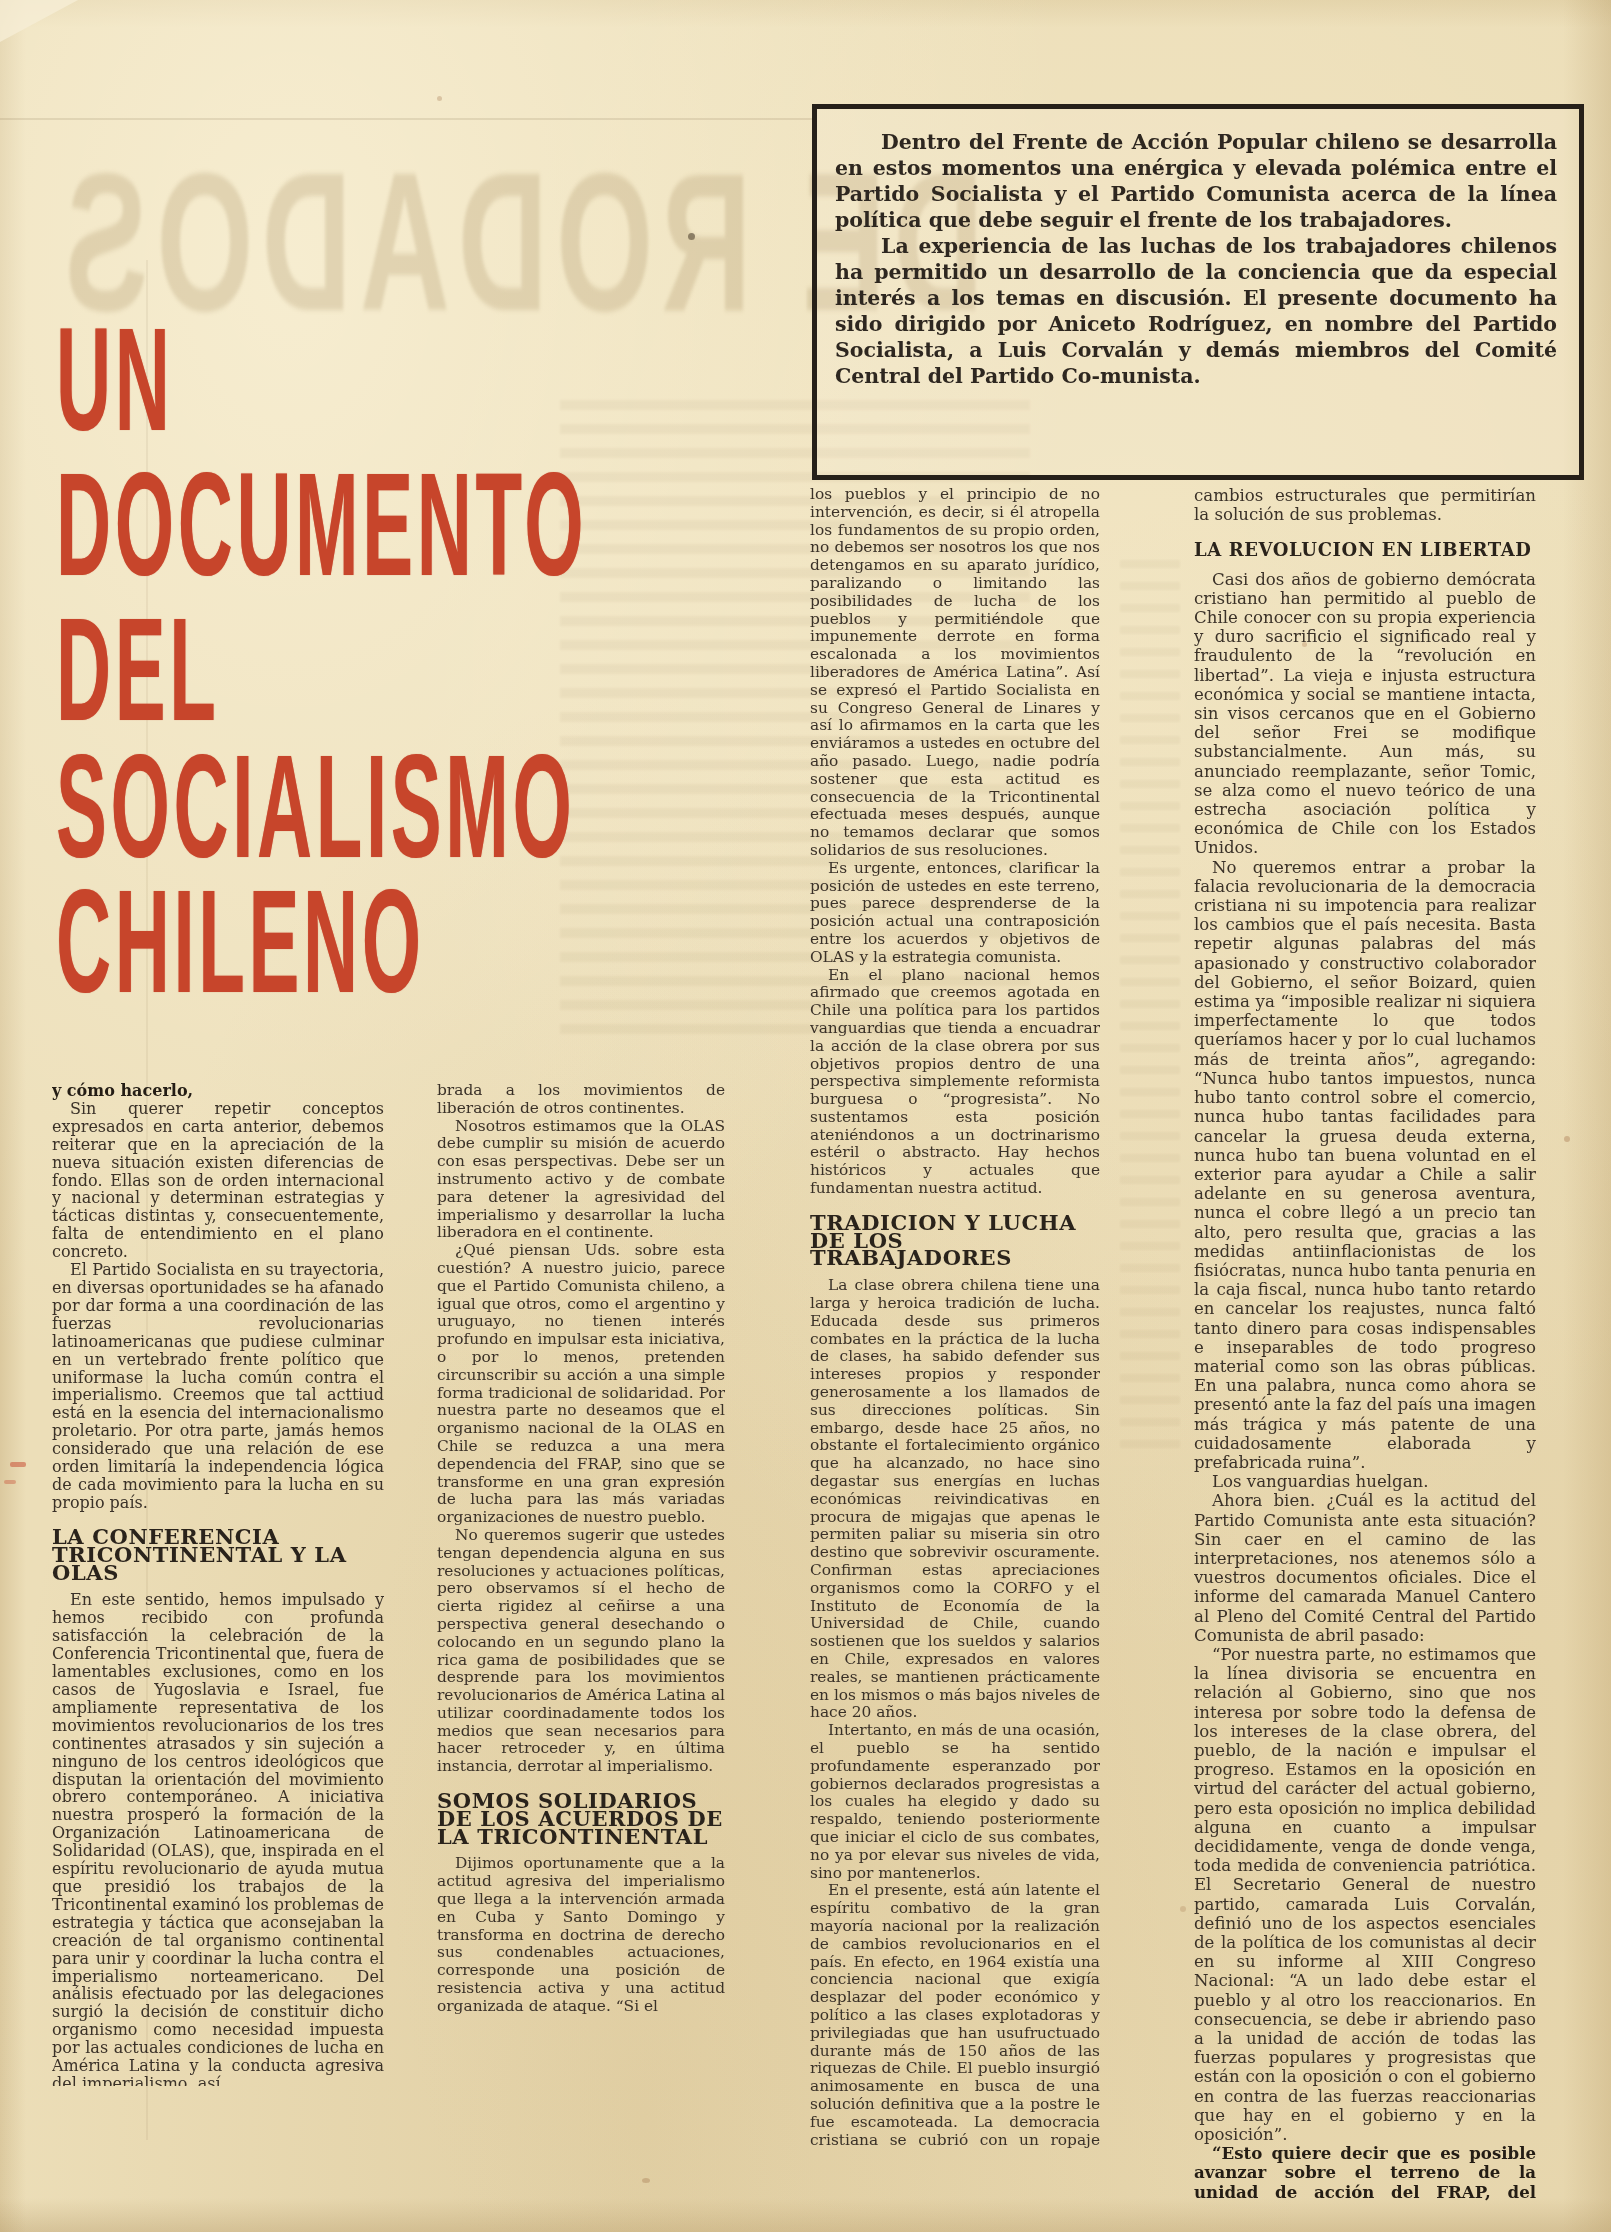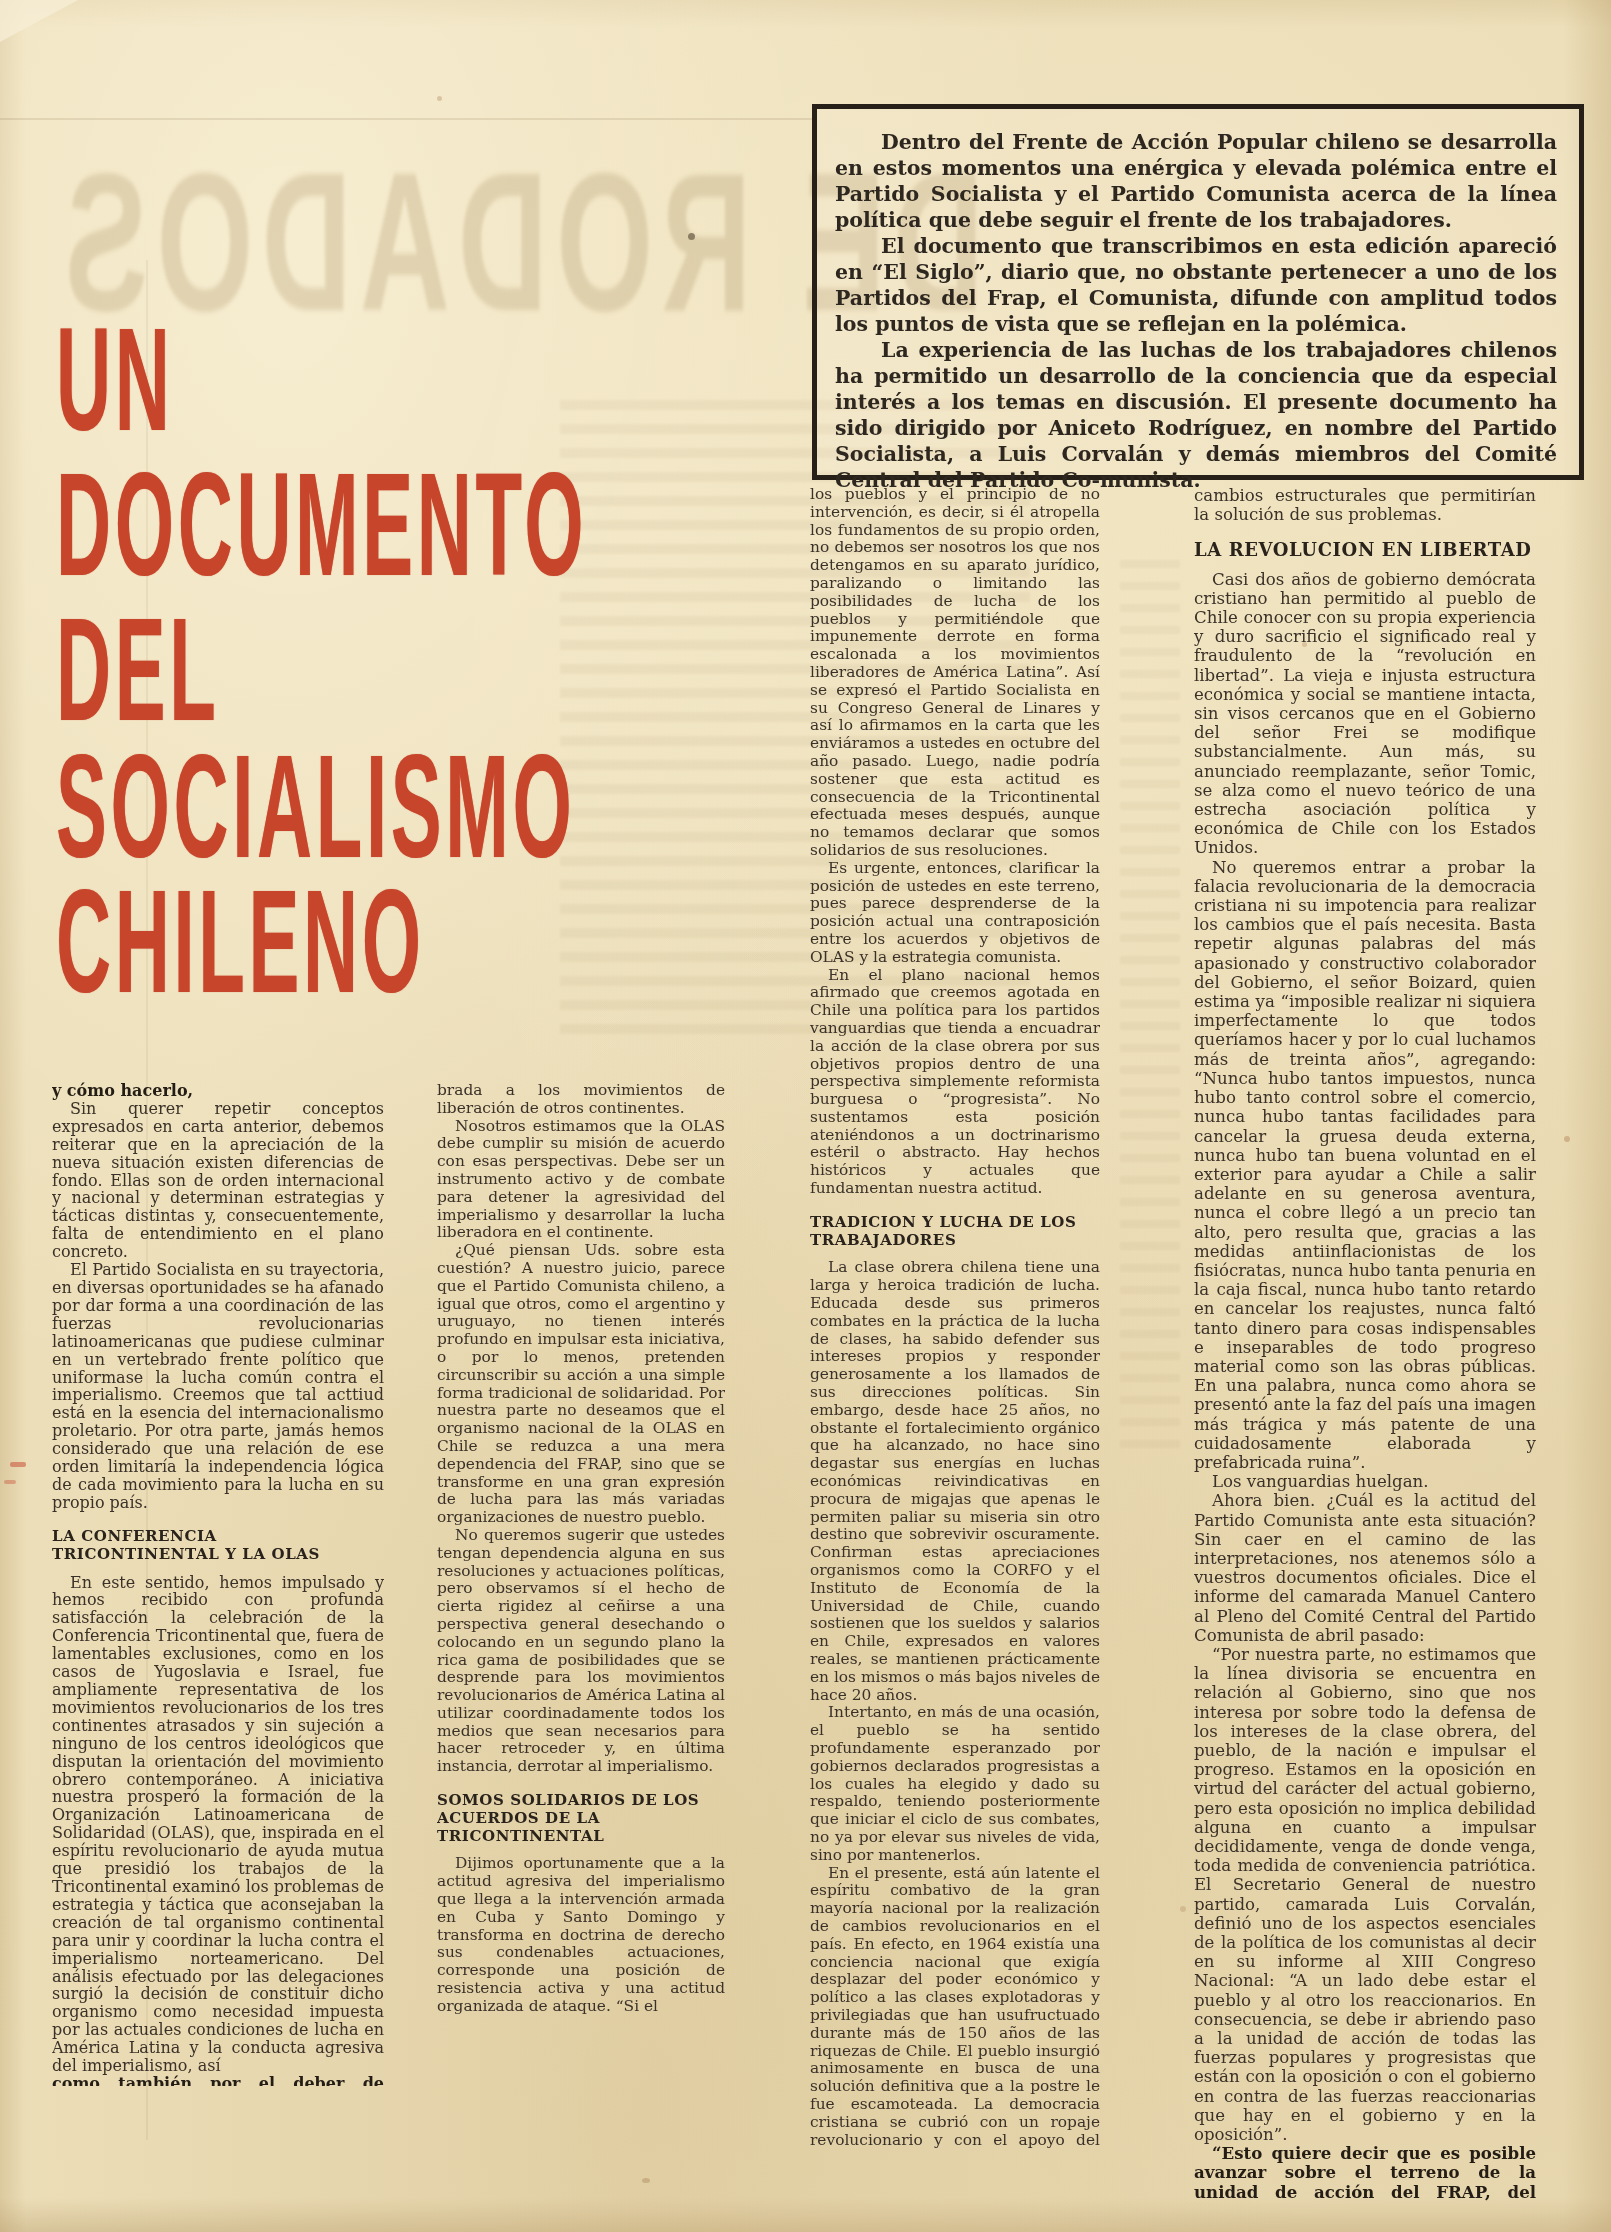--- a/index.html
+++ b/index.html
@@ -81,21 +81,21 @@
   .col .b-bold{text-indent:18px; font-weight:700; color:var(--ink-bold);}
   .col .b-boldflush{text-indent:0; font-weight:700; color:var(--ink-bold);}
   .col .b-subhead{
     font-weight:700; color:#2a231b; text-indent:0; text-align:left;
     letter-spacing:.6px; margin:16px 0 10px 0;
   }
   #col-0{left:52px;  top:1082px; width:332px; height:1004px; font-size:16px;   line-height:17.9px;}
   #col-1{left:437px; top:1082px; width:288px; height:1056px; font-size:15.4px; line-height:17.8px;}
   #col-2{left:810px; top:486px;  width:290px; height:1662px; font-size:15.4px; line-height:17.8px;}
   #col-3{left:1194px;top:486px;  width:342px; height:1716px; font-size:16.6px; line-height:19.2px;}
-  #col-0 .b-subhead,#col-1 .b-subhead,#col-2 .b-subhead{font-size:15px;}
+  #col-0 .b-subhead,#col-1 .b-subhead,#col-2 .b-subhead{font-size:21px;}
   #col-3 .b-subhead{font-size:18px;}
 </style>
 </head>
 <body>
 
 <div class="page">
 
   <div class="corner-fold"></div>
   <div class="crease-h"></div>
   <div class="crease-v"></div>
@@ -115,21 +115,20 @@
   <h1 class="headline" id="headline">
       <div class="hl-line" style="top: 306px;">UN</div>
       <div class="hl-line" style="top: 451px;">DOCUMENTO</div>
       <div class="hl-line" style="top: 596px;">DEL</div>
       <div class="hl-line" style="top: 733px;">SOCIALISMO</div>
       <div class="hl-line" style="top: 868px;">CHILENO</div>
     </h1>
 
   <section class="intro-box" id="intro-box">
       <p>Dentro del Frente de Acción Popular chileno se desarrolla en estos momentos una enérgica y elevada polémica entre el Partido Socialista y el Partido Comunista acerca de la línea política que debe seguir el frente de los trabajadores.</p>
-      <p>El documento que transcribimos en esta edición apareció en “El Siglo”, diario que, no obstante pertenecer a uno de los Partidos del Frap, el Comunista, difunde con amplitud todos los puntos de vista que se reflejan en la polémica.</p>
       <p>La experiencia de las luchas de los trabajadores chilenos ha permitido un desarrollo de la conciencia que da especial interés a los temas en discusión. El presente documento ha sido dirigido por Aniceto Rodríguez, en nombre del Partido Socialista, a Luis Corvalán y demás miembros del Comité Central del Partido Co-munista.</p>
     </section>
 
   <div class="col" id="col-0">
       <p class="b-boldflush">y cómo hacerlo,</p>
       <p class="b-normal">Sin querer repetir conceptos expresados en carta anterior, debemos reiterar que en la apreciación de la nueva situación existen diferencias de fondo. Ellas son de orden internacional y nacional y determinan estrategias y tácticas distintas y, consecuentemente, falta de entendimiento en el plano concreto.</p>
       <p class="b-normal">El Partido Socialista en su trayectoria, en diversas oportunidades se ha afanado por dar forma a una coordinación de las fuerzas revolucionarias latinoamericanas que pudiese culminar en un vertebrado frente político que uniformase la lucha común contra el imperialismo. Creemos que tal acttiud está en la esencia del internacionalismo proletario. Por otra parte, jamás hemos considerado que una relación de ese orden limitaría la independencia lógica de cada movimiento para la lucha en su propio país.</p>
       <p class="b-subhead">LA CONFERENCIA TRICONTINENTAL Y LA OLAS</p>
       <p class="b-normal">En este sentido, hemos impulsado y hemos recibido con profunda satisfacción la celebración de la Conferencia Tricontinental que, fuera de lamentables exclusiones, como en los casos de Yugoslavia e Israel, fue ampliamente representativa de los movimientos revolucionarios de los tres continentes atrasados y sin sujeción a ninguno de los centros ideológicos que disputan la orientación del movimiento obrero contemporáneo. A iniciativa nuestra prosperó la formación de la Organización Latinoamericana de Solidaridad (OLAS), que, inspirada en el espíritu revolucionario de ayuda mutua que presidió los trabajos de la Tricontinental examinó los problemas de estrategia y táctica que aconsejaban la creación de tal organismo continental para unir y coordinar la lucha contra el imperialismo norteamericano. Del análisis efectuado por las delegaciones surgió la decisión de constituir dicho organismo como necesidad impuesta por las actuales condiciones de lucha en América Latina y la conducta agresiva del imperialismo, así</p>
       <p class="b-boldflush">como también por el deber de extender una solidaridad activa y verte-</p>

